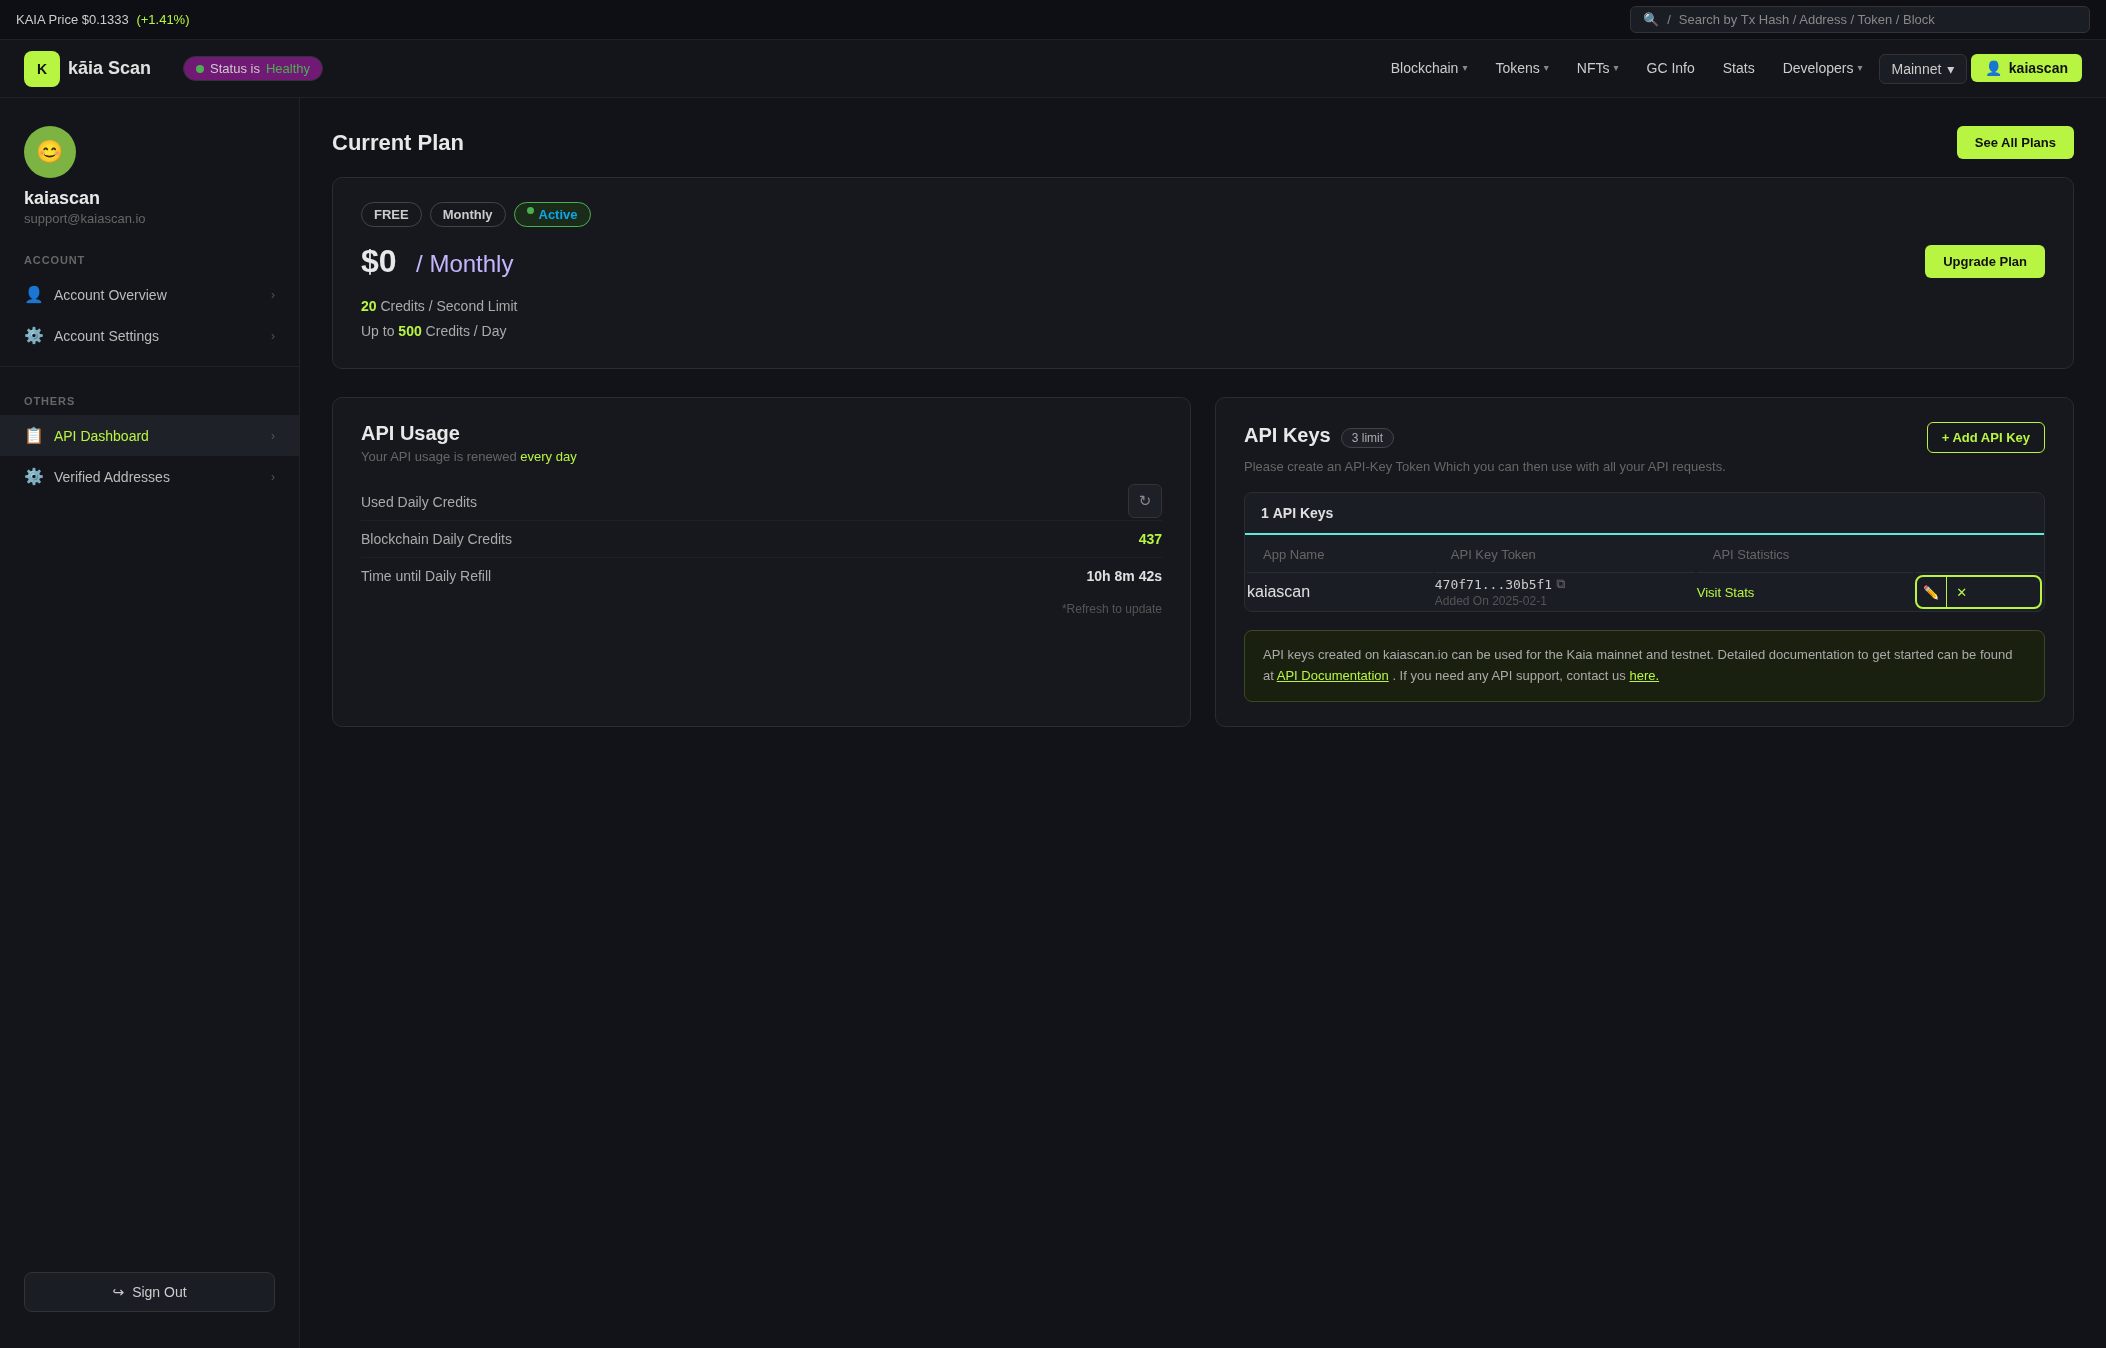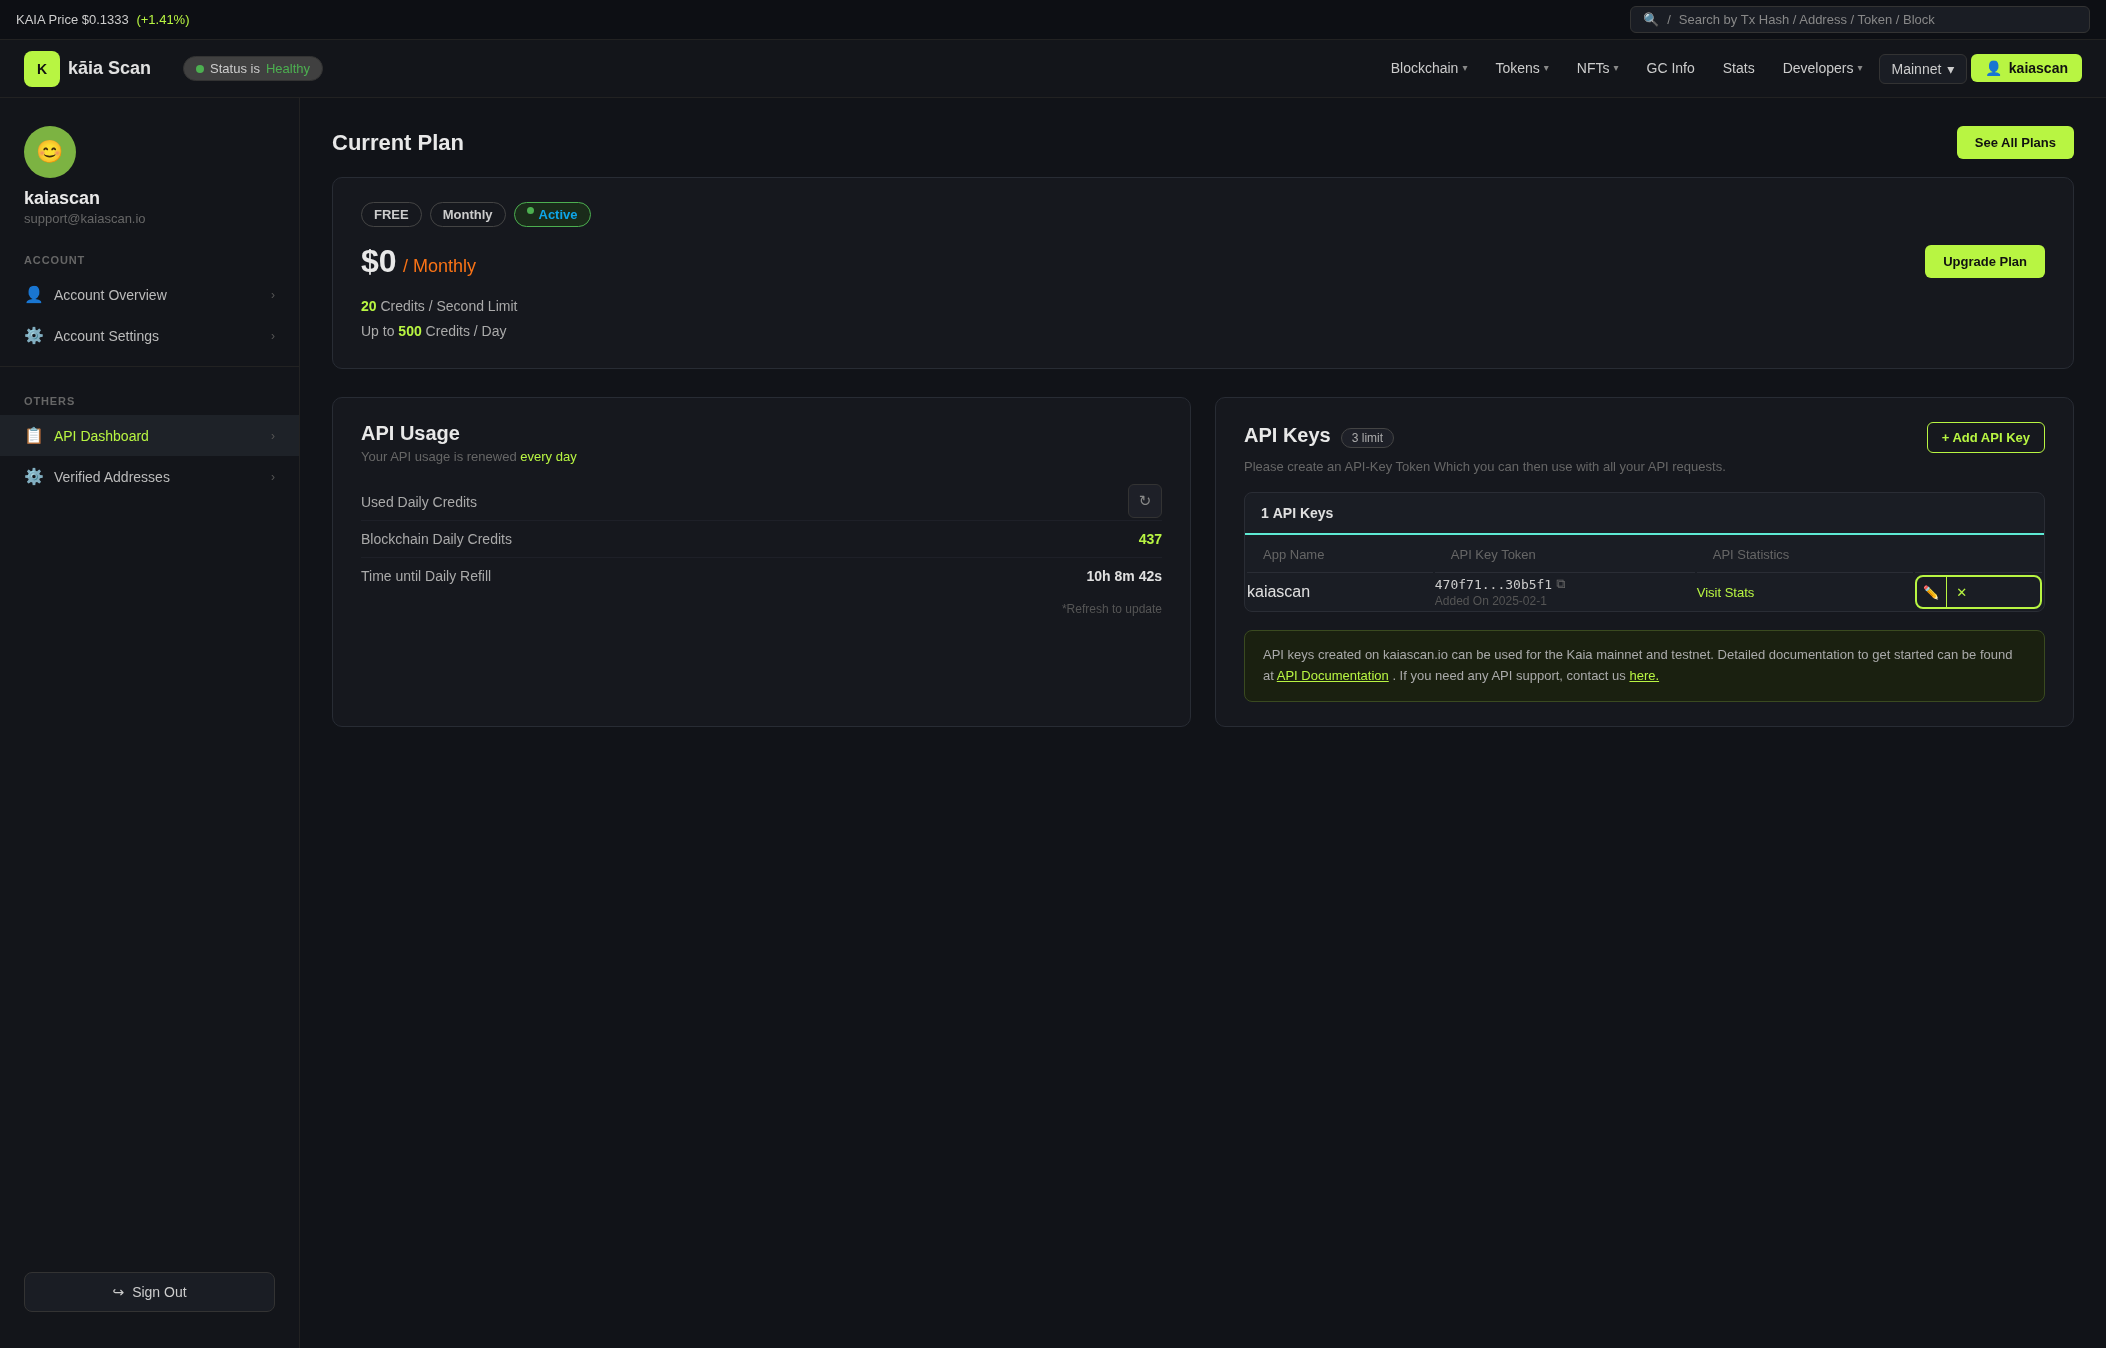--- a/index.html
+++ b/index.html
@@ -49,21 +49,21 @@
     .logo-icon {
       width: 36px; height: 36px;
       background: #b8f542;
       border-radius: 8px;
       display: flex; align-items: center; justify-content: center;
       font-weight: 900; font-size: 14px; color: #111;
     }
     .logo-text { color: #e0e0e0; font-size: 18px; font-weight: 600; }
     .status-badge {
       display: flex; align-items: center; gap: 6px;
-      background: #404040; border: 1px solid #333; border-radius: 20px;
+      background: #701a75; border: 1px solid #333; border-radius: 20px;
       padding: 4px 12px; font-size: 13px; color: #ccc;
     }
     .status-dot { width: 8px; height: 8px; border-radius: 50%; background: #4caf50; }
     .status-healthy { color: #4caf50; }
     .nav-links {
       display: flex; align-items: flex-start; gap: 4px; margin-left: auto;
     }
     .nav-link {
       display: flex; align-items: center; gap: 4px;
       padding: 6px 12px; color: #ccc; font-size: 14px;
@@ -156,21 +156,21 @@
     .badge-active {
       background: #1a2b1a; border-color: #4caf50; color: #0ea5e9;
       display: flex; align-items: flex-start; gap: 5px;
     }
     .badge-active-dot { width: 7px; height: 7px; border-radius: 50%; background: #4caf50; }
     .plan-price-row {
       display: flex; align-items: center; justify-content: space-between;
       margin-bottom: 14px;
     }
     .plan-price { font-size: 32px; font-weight: 700; color: #e8e8e8; }
-    .plan-period { font-size: 18px; color: #f97316; margin-left: 2px; }
+    .plan-period { font-size: 24px; color: #c4b5fd; margin-left: 15px; }
     .upgrade-btn {
       background: #b8f542; color: #111; border: none;
       padding: 9px 18px; border-radius: 6px; font-size: 13px; font-weight: 600;
       cursor: pointer;
     }
     .plan-limits { font-size: 14px; color: #aaa; line-height: 1.8; }
     .plan-limit-highlight { color: #b8f542; font-weight: 600; }
 
     
     .two-col { display: grid; grid-template-columns: 1fr 1fr; gap: 24px; }

